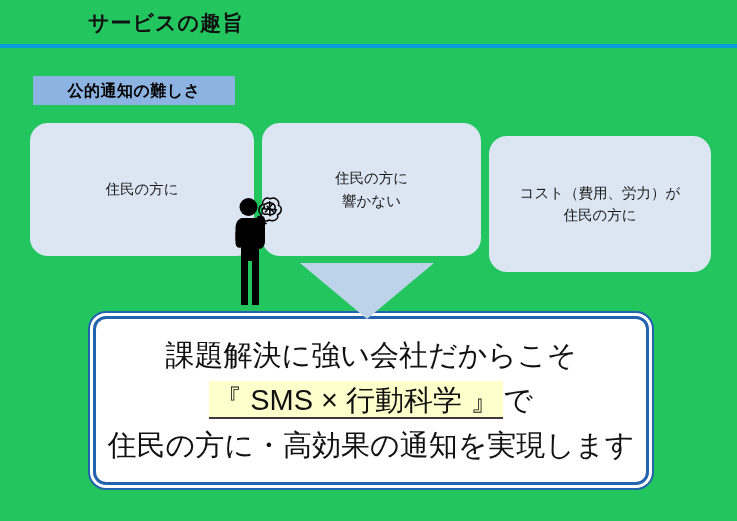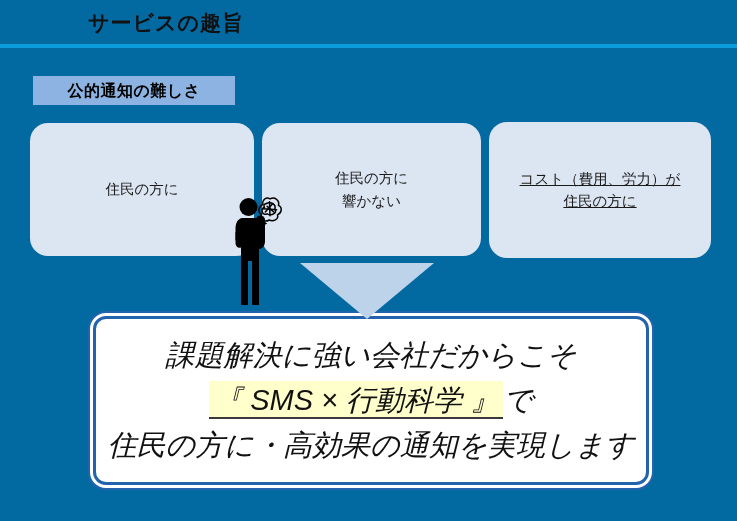--- a/index.html
+++ b/index.html
@@ -13,21 +13,21 @@
   }
   *{box-sizing:border-box;margin:0;padding:0;}
   html,body{background:#ffffff;}
   body{
     font-family:"Liberation Sans","DejaVu Sans",sans-serif;
     color:var(--ink);
   }
   .slide{
     position:relative;
     width:737px;height:521px;
-    background:#0369a1;
+    background:#22c55e;
     overflow:hidden;
   }
   .slide-title{
     position:absolute;left:88px;top:9px;
     font-size:21px;font-weight:bold;color:#111;
     letter-spacing:1px;
   }
   .title-rule{
     position:absolute;left:0;top:44px;
     width:737px;height:4px;
@@ -46,42 +46,41 @@
     background:var(--card-bg);
     border-radius:18px;
     display:flex;flex-direction:column;
     align-items:center;justify-content:center;
     text-align:center;
     font-size:14.5px;line-height:1.55;color:#1a1a1a;
     z-index:1;
   }
   .card-1{left:30px;top:123px;width:224px;height:133px;}
   .card-2{left:262px;top:123px;width:219px;height:133px;}
-  .card-3{left:489px;top:122px;width:222px;height:136px;text-decoration:underline;}
+  .card-3{left:489px;top:136px;width:222px;height:136px;}
   .person{
     position:absolute;left:231px;top:197px;
     width:55px;height:112px;z-index:5;
   }
   .scribble{
     position:absolute;left:254px;top:194px;
     width:32px;height:36px;z-index:6;
   }
   .down-triangle{
     position:absolute;left:300px;top:263px;
     width:134px;height:56px;z-index:3;
   }
   .conclusion-outer{
     position:absolute;left:88px;top:311px;
     width:566px;height:179px;
     border:2px solid var(--box-border);
     border-radius:18px;
     padding:3px;
     background:#ffffff;
     z-index:2;
-    font-style:italic;
   }
   .conclusion-inner{
     width:100%;height:100%;
     border:3px solid var(--box-border);
     border-radius:13px;
     display:flex;flex-direction:column;
     align-items:center;justify-content:center;
     gap:5px;
     text-align:center;
     font-size:29px;color:#111;

